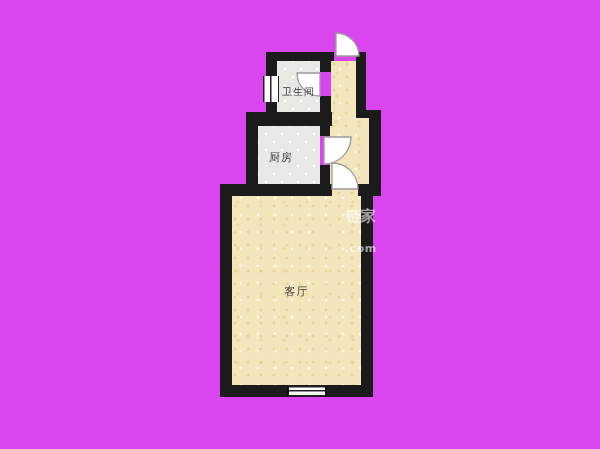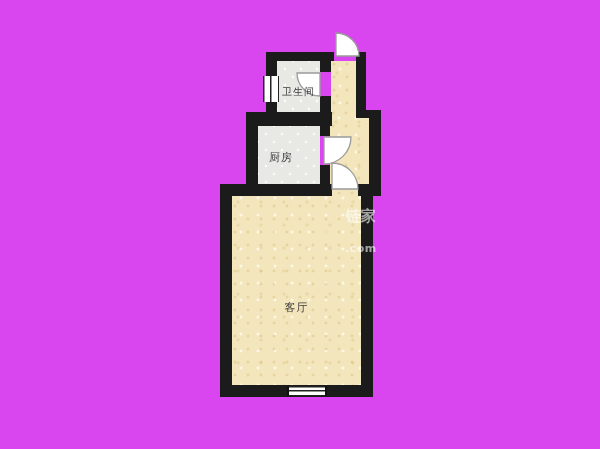--- a/index.html
+++ b/index.html
@@ -47,21 +47,21 @@
   
   #door-layer{position:absolute;left:0;top:0;z-index:4;}
   #door-layer path{fill:#ffffff;stroke:var(--door-stroke,#9b9b9b);stroke-width:1.3;}
   
   .room-label{
     color:var(--room-label,#3c3c3c);text-align:center;z-index:5;
     letter-spacing:1px;line-height:1;
   }
   .lbl-s{font-size:10px;}
   .lbl-m{font-size:11px;}
-  .lbl-l{font-size:11px;margin-top:16px;}
+  .lbl-l{font-size:11px;}
   
   .watermark{z-index:6;color:var(--watermark-white,rgba(255,255,255,.6));}
   #wm-brand{
     left:163px;top:198px;font-size:44px;font-weight:bold;letter-spacing:3px;
     line-height:46px;text-transform:lowercase;
   }
   #wm-cn{left:345px;top:209px;font-weight:bold;text-align:center;line-height:1;}
   #wm-cn .cn{display:block;font-size:15px;}
   #wm-cn .dom{display:block;font-size:11px;margin-top:19px;letter-spacing:.5px;}
 </style>

